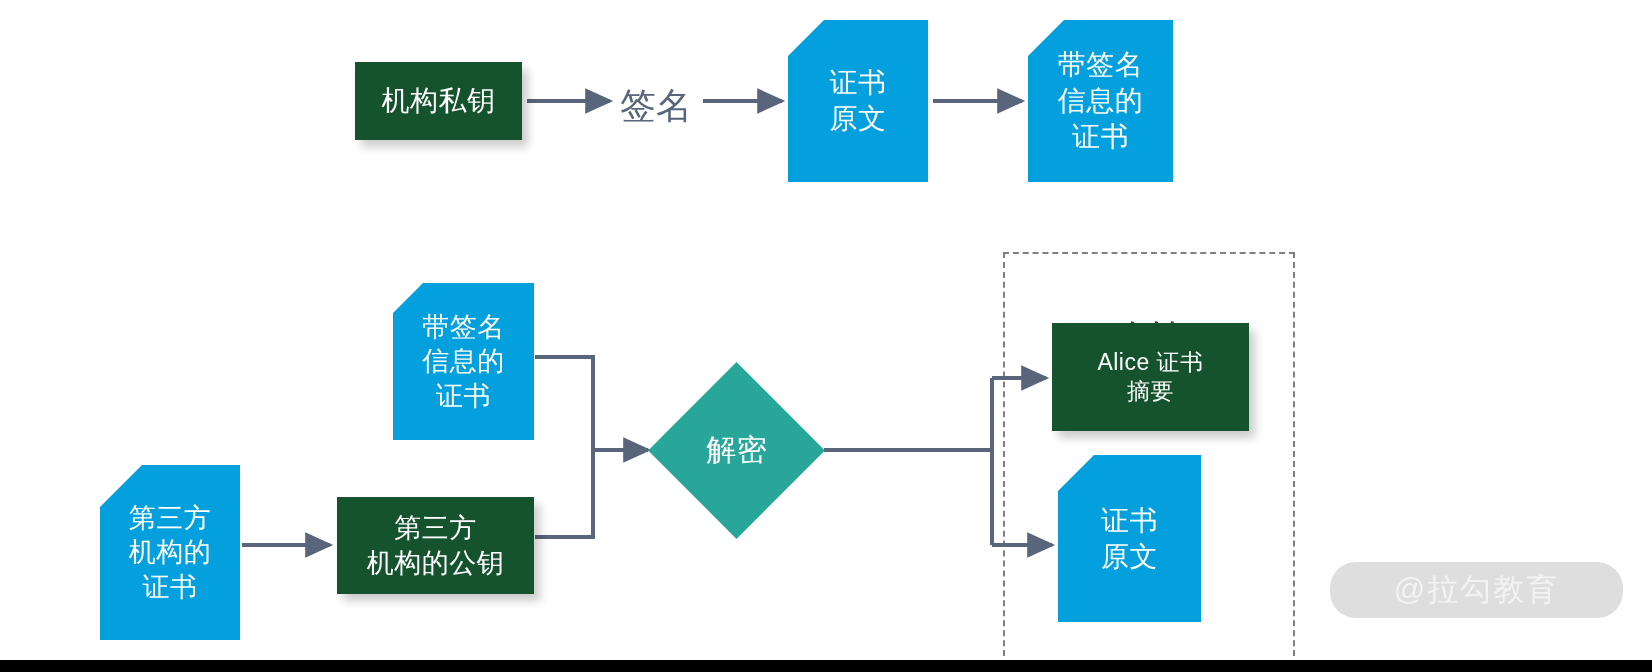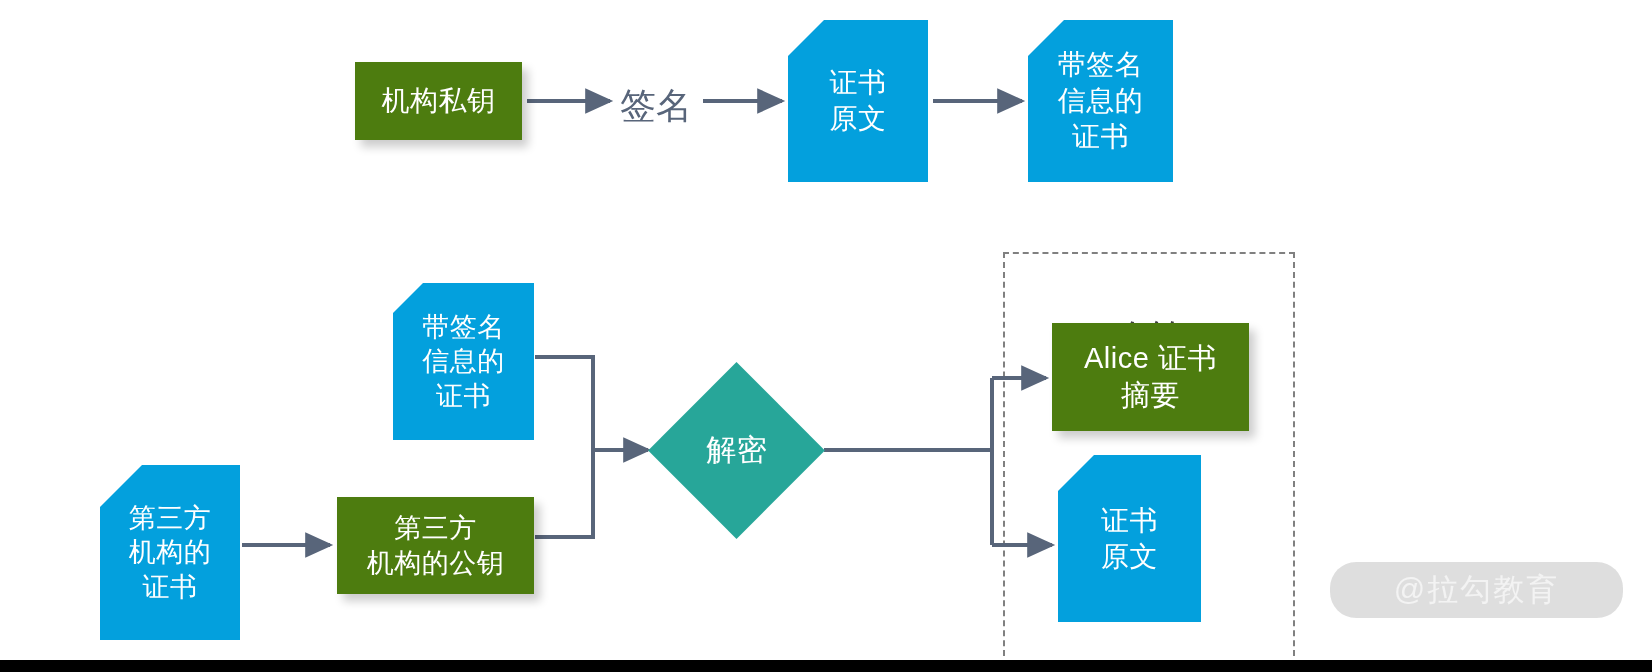--- a/index.html
+++ b/index.html
@@ -30,21 +30,21 @@
     letter-spacing: 0.5px;
     pointer-events: none;
   }
 
   
   .rect-node {
     position: absolute;
     display: flex;
     align-items: center;
     justify-content: center;
-    background: #4d7c0f;
+    background: #14532d;
     box-shadow: 6px 7px 9px rgba(0,0,0,0.20);
     z-index: 5;
   }
 
   
   .doc-node {
     position: absolute;
     display: flex;
     align-items: center;
     justify-content: center;
@@ -189,21 +189,21 @@
   <div class="rect-node" style="left:337px; top:497px; width:197px; height:97px;">
     <span class="node-label" style="font-size:27px;">第三方
 机构的公钥</span>
   </div>
 
   <div class="diamond-node" style="left:674px; top:388px; width:125px; height:125px;">
     <span class="node-label" style="font-size:30px;">解密</span>
   </div>
 
   <div class="rect-node" style="left:1052px; top:323px; width:197px; height:108px;">
-    <span class="node-label" style="font-size:29px;">Alice 证书
+    <span class="node-label" style="font-size:23px;">Alice 证书
 摘要</span>
   </div>
 
   <div class="doc-node cut-36" style="left:1058px; top:455px; width:143px; height:167px;">
     <span class="node-label" style="font-size:28px;">证书
 原文</span>
   </div>
 
   <div class="watermark" style="left:1330px; top:562px; width:293px; height:56px;">
     <span style="font-size:31px;">@拉勾教育</span>

